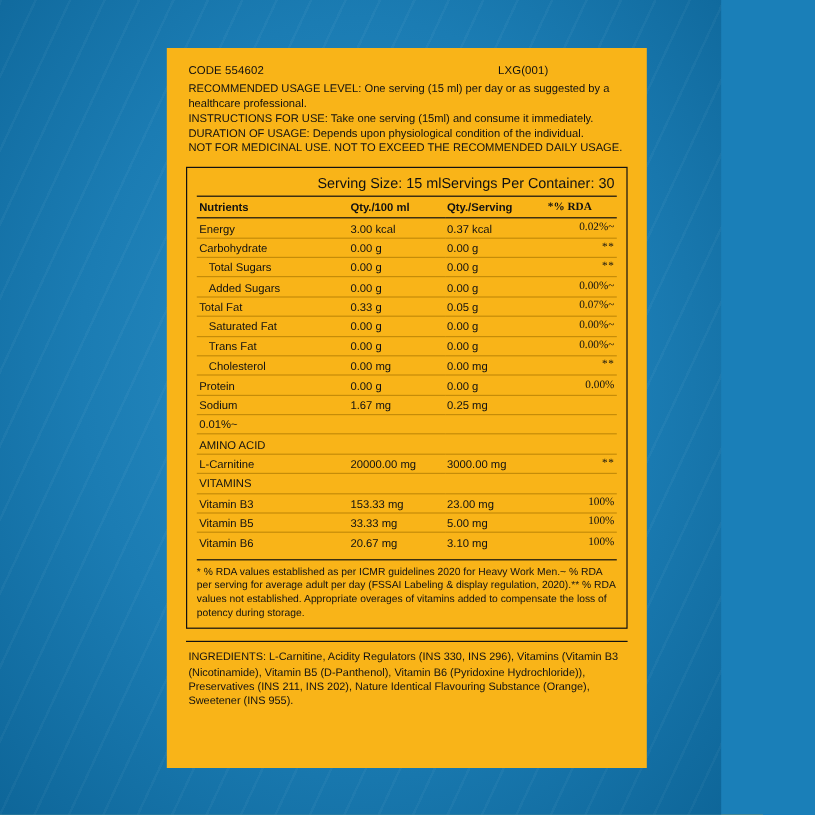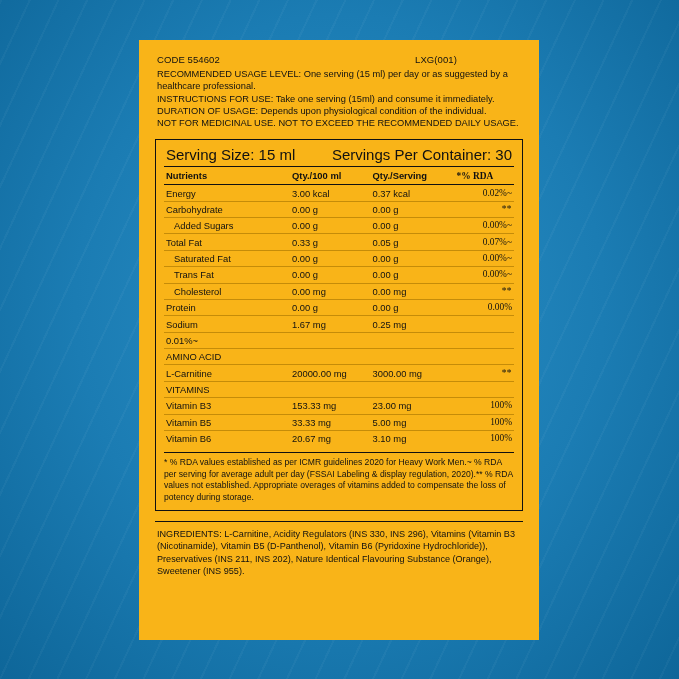--- a/index.html
+++ b/index.html
@@ -8,21 +8,21 @@
   }
   body {
     width: 679px;
     height: 679px;
     background: #1a7fb8;
     font-family: "Liberation Sans", sans-serif;
     overflow: hidden;
   }
   .page {
     position: relative;
-    width: 679px;
+    width: 601px;
     height: 679px;
     background:
       repeating-linear-gradient(115deg, rgba(255,255,255,0.035) 0px, rgba(255,255,255,0.035) 2px, rgba(0,0,0,0) 2px, rgba(0,0,0,0) 26px),
       radial-gradient(ellipse at 50% 45%, #2b90c6 0%, #1b7cb3 55%, #0e6699 100%);
   }
   .label-panel {
     position: absolute;
     left: 139px;
     top: 40px;
     width: 400px;
@@ -58,22 +58,22 @@
   .nutri-title {
     text-align: center;
     font-size: 13.5px;
     font-weight: bold;
     color: #111;
     letter-spacing: 0.2px;
     margin-bottom: 3px;
   }
   .serving-row {
     display: flex;
-    justify-content: space-between;
-    font-size: 15px;
+    justify-content: flex-end;
+    font-size: 12px;
     color: #111;
     padding: 0 2px 3px 2px;
     border-bottom: 1.4px solid #111;
   }
   table.nutri {
     width: 100%;
     border-collapse: collapse;
     font-size: 9.4px;
     color: #111;
   }
@@ -164,20 +164,26 @@
               <td class="c-serv">0.37 kcal</td>
               <td class="c-rda rda-mid">0.02%~</td>
             </tr>
             <tr>
               <td class="c-name">Carbohydrate</td>
               <td class="c-100">0.00 g</td>
               <td class="c-serv">0.00 g</td>
               <td class="c-rda rda-star">**</td>
             </tr>
             <tr>
+              <td class="c-name indent1">Total Sugars</td>
+              <td class="c-100">0.00 g</td>
+              <td class="c-serv">0.00 g</td>
+              <td class="c-rda rda-star">**</td>
+            </tr>
+            <tr>
               <td class="c-name indent1">Added Sugars</td>
               <td class="c-100">0.00 g</td>
               <td class="c-serv">0.00 g</td>
               <td class="c-rda rda-mid">0.00%~</td>
             </tr>
             <tr>
               <td class="c-name">Total Fat</td>
               <td class="c-100">0.33 g</td>
               <td class="c-serv">0.05 g</td>
               <td class="c-rda rda-mid">0.07%~</td>

